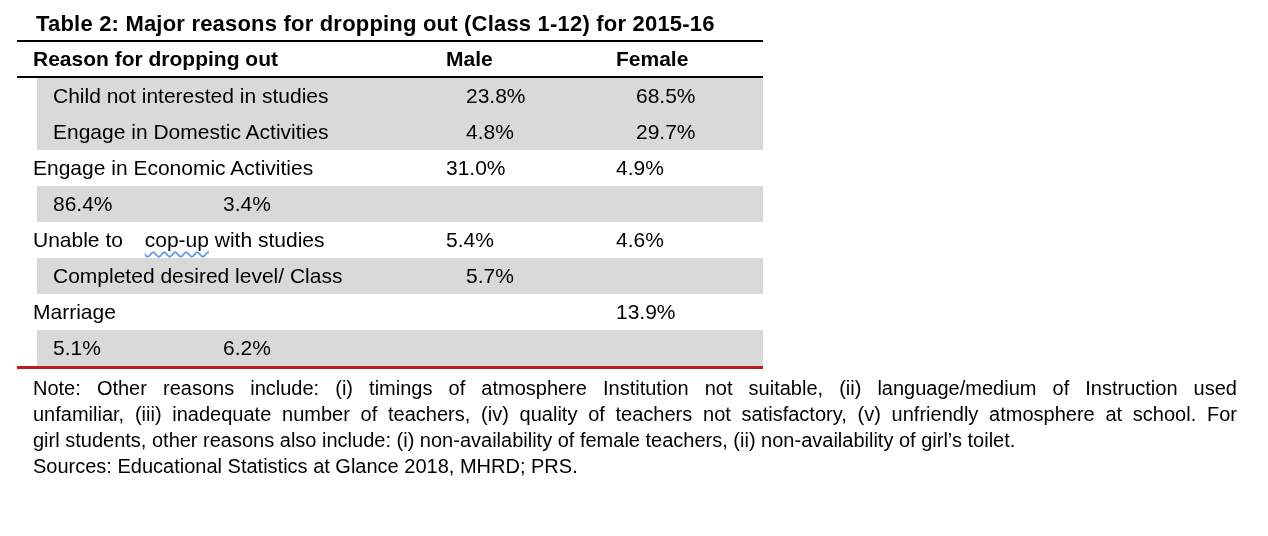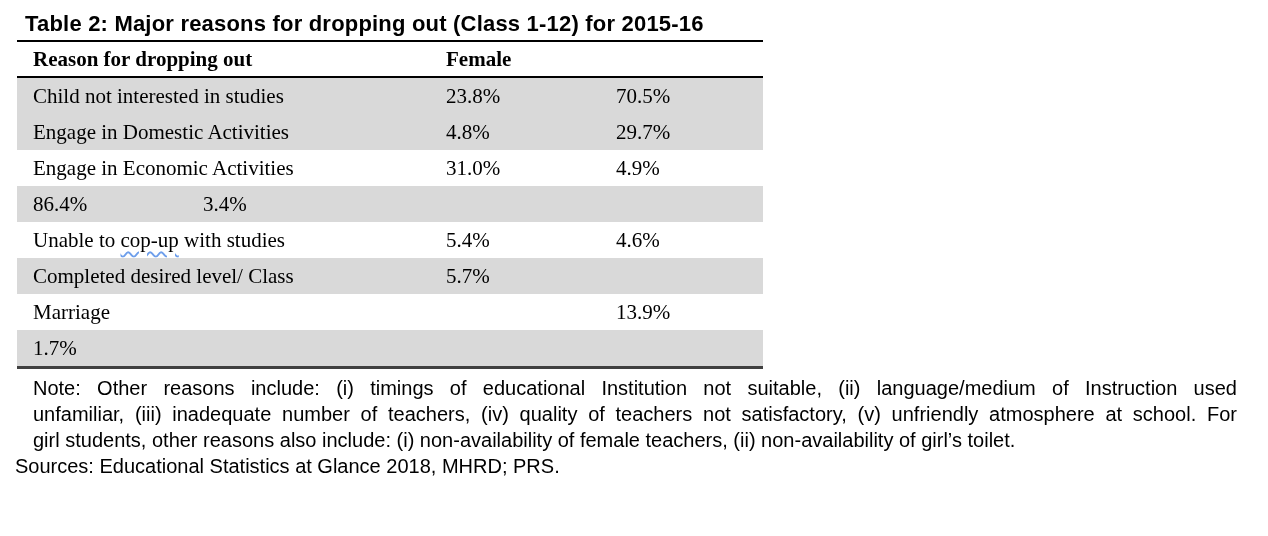--- a/index.html
+++ b/index.html
@@ -4,103 +4,104 @@
 <style>
   html, body { margin: 0; padding: 0; }
   body {
     width: 1268px; height: 536px;
     background: #ffffff;
     color: #000000;
     font-family: "Liberation Sans", "DejaVu Sans", sans-serif;
     overflow: hidden;
   }
   .title {
-    margin: 9px 0 0 25px;
+    margin: 9px 0 0 36px;
     font-size: 22px;
     font-weight: bold;
     line-height: 29px;
     letter-spacing: 0.2px;
     white-space: nowrap;
   }
   .title-rule {
     margin: 2px 0 0 17px;
     width: 746px;
     height: 2px;
     background: #000000;
   }
   .table {
     margin-left: 17px;
     width: 746px;
-    border-bottom: 3px solid #404040;
-    font-family: Liberation Serif, serif;
+    border-bottom: 3px solid #b91c1c;
   }
   .thead {
     display: flex;
     align-items: center;
     height: 36px;
     padding-left: 16px;
     box-sizing: border-box;
     border-bottom: 2px solid #000000;
     font-size: 21px;
     font-weight: bold;
   }
   .trow {
     display: flex;
     align-items: center;
     height: 36px;
     padding-left: 16px;
     box-sizing: border-box;
     font-size: 21px;
   }
-  .trow.shaded { background: #d9d9d9; }
+  .trow.shaded { background: #d9d9d9; margin-left: 20px; }
   .cell { white-space: nowrap; overflow: visible; }
   .c-reason { width: 413px; }
   .c-male   { width: 170px; }
   .c-female { flex: 1; }
   .squiggle {
     text-decoration: underline;
     text-decoration-style: wavy;
     text-decoration-color: #6d9eeb;
     text-decoration-thickness: 2px;
     text-underline-offset: 4px;
+    margin-left: 16px;
   }
   .note {
     margin: 6px 0 0 33px;
     width: 1204px;
     font-size: 20px;
     line-height: 26px;
   }
   .note-line.just {
     text-align: justify;
     text-align-last: justify;
   }
   .sources {
-    margin-left: 15px;
+    margin-left: 33px;
     font-size: 20px;
     line-height: 26px;
   }
 </style>
 </head>
 <body>
 
 <div class="page">
 
   <div class="title">Table 2: Major reasons for dropping out (Class 1-12) for 2015-16</div>
   <div class="title-rule"></div>
 
   <div class="table">
     <div class="thead">
       <div class="cell c-reason">Reason for dropping out</div>
+      <div class="cell c-male">Male</div>
       <div class="cell c-female">Female</div>
     </div>
     <div>
   <div class="trow shaded">
     <div class="cell c-reason">Child not interested in studies</div>
     <div class="cell c-male">23.8%</div>
-    <div class="cell c-female">70.5%</div>
+    <div class="cell c-female">68.5%</div>
   </div>
 
 
   <div class="trow shaded">
     <div class="cell c-reason">Engage in Domestic Activities</div>
     <div class="cell c-male">4.8%</div>
     <div class="cell c-female">29.7%</div>
   </div>
 
   <div class="trow">
@@ -125,26 +126,27 @@
     <div class="cell c-male">5.7%</div>
   </div>
 
   <div class="trow">
     <div class="cell c-reason">Marriage</div>
     <div class="cell c-male"></div>
     <div class="cell c-female">13.9%</div>
   </div>
 
   <div class="trow shaded">
-    <div class="cell c-male">1.7%</div>
+    <div class="cell c-male">5.1%</div>
+    <div class="cell c-female">6.2%</div>
   </div>
 </div>
   </div>
 
   <div class="note">
-    <div class="note-line just">Note: Other reasons include: (i) timings of educational Institution not suitable, (ii) language/medium of Instruction used</div>
+    <div class="note-line just">Note: Other reasons include: (i) timings of atmosphere Institution not suitable, (ii) language/medium of Instruction used</div>
     <div class="note-line just">unfamiliar, (iii) inadequate number of teachers, (iv) quality of teachers not satisfactory, (v) unfriendly atmosphere at school. For</div>
     <div class="note-line">girl students, other reasons also include: (i) non-availability of female teachers, (ii) non-availability of girl’s toilet.</div>
   </div>
 
   <div class="sources">Sources: Educational Statistics at Glance 2018, MHRD; PRS.</div>
 
 </div>
 
 </body></html>

